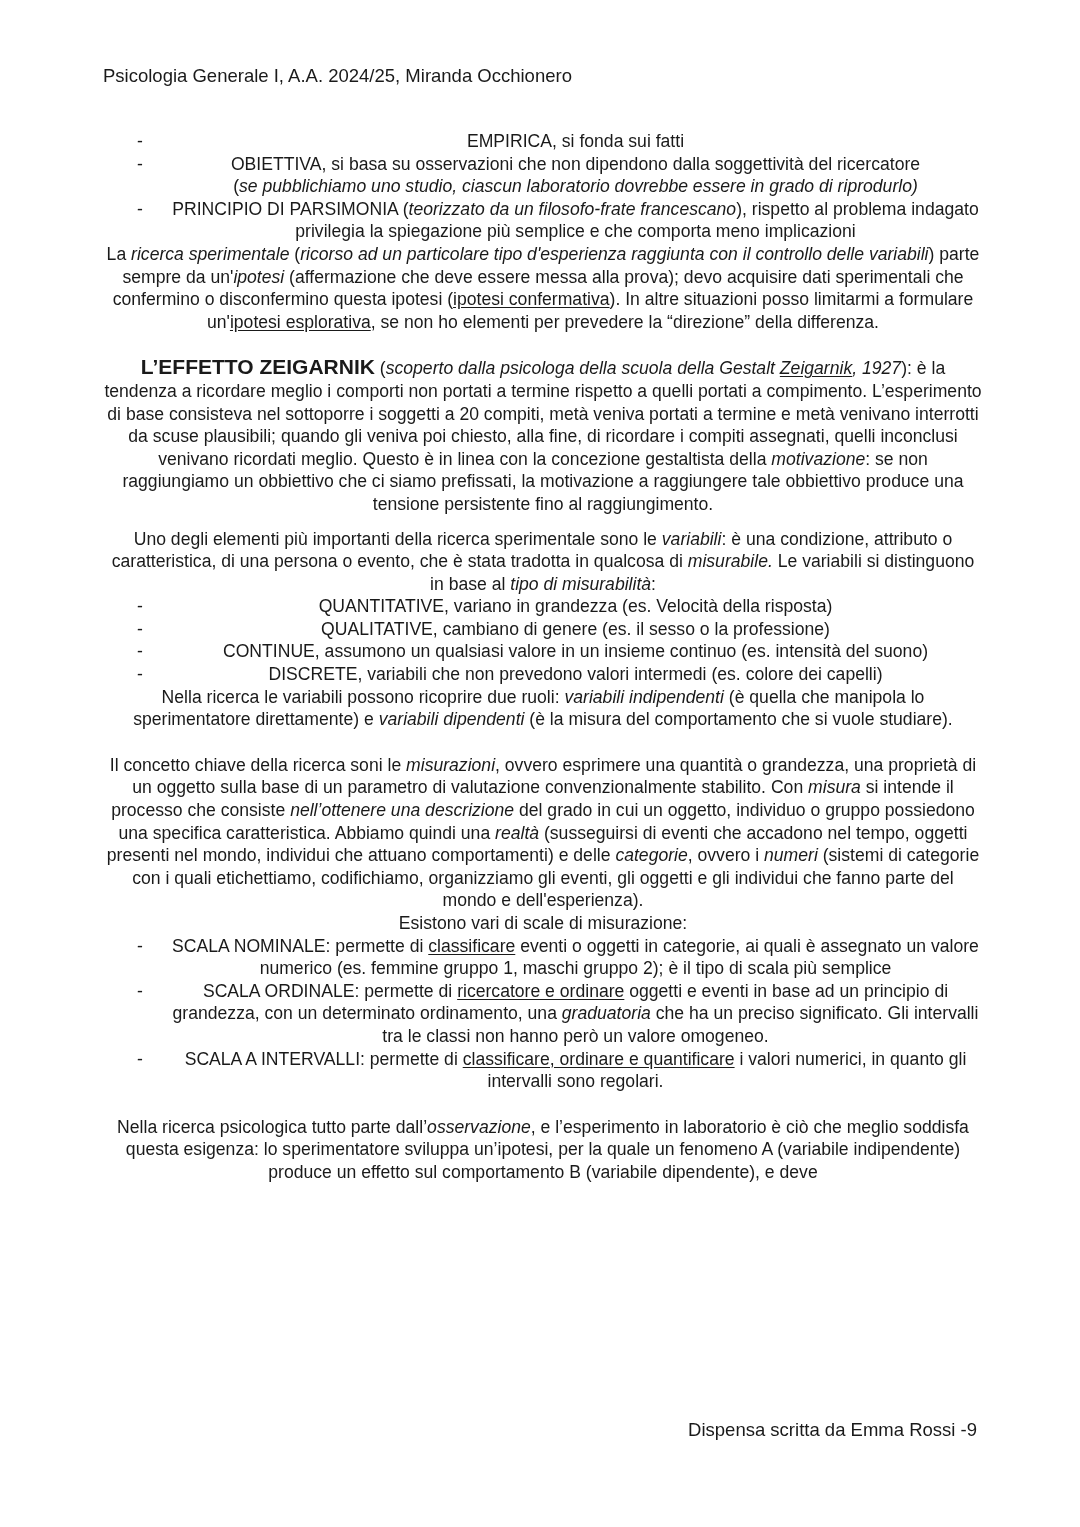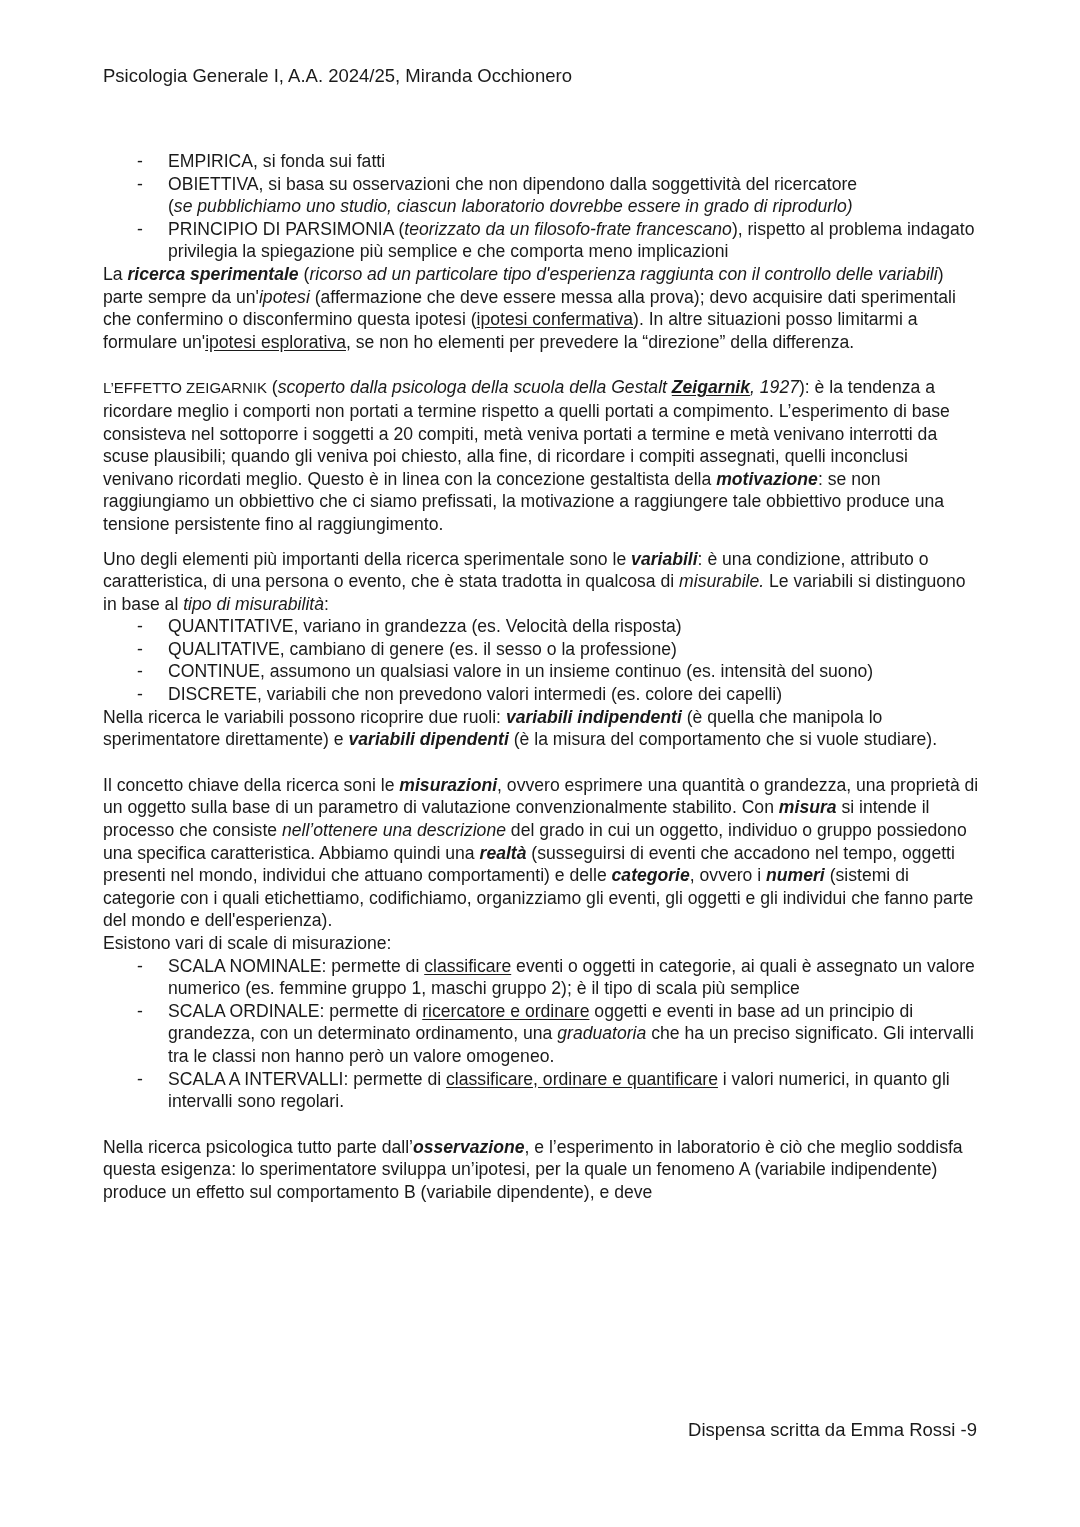--- a/index.html
+++ b/index.html
@@ -1,34 +1,34 @@
 <!DOCTYPE html>
 <html><head>
 <meta charset="utf-8">
 <style>
   html, body { margin: 0; padding: 0; background: #ffffff; }
   body {
     width: 1080px; height: 1527px; position: relative; overflow: hidden;
     font-family: "Liberation Sans", sans-serif; color: #1a1a1a;
     font-size: 17.6px; line-height: 22.6px;
   }
-  .page { position: absolute; left: 0; top: 0; width: 1080px; height: 1527px; }
+  .page { position: absolute; left: 0; top: 0; width: 1080px; height: 1527px; text-align: center; }
   .header { position: absolute; left: 103px; top: 64px; font-size: 18.5px; line-height: 24px; }
   .footer { position: absolute; right: 103px; top: 1418px; font-size: 18.5px; line-height: 24px; }
-  .content { position: absolute; left: 103px; top: 130px; width: 880px; margin-top: 20px; }
+  .content { position: absolute; left: 103px; top: 130px; width: 880px; }
   ul.dash { list-style: none; margin: 0; padding: 0; }
   ul.dash li { position: relative; padding-left: 65px; }
   ul.dash li::before { content: "-"; position: absolute; left: 34px; top: 0; }
   p { margin: 0; }
   .gap { height: 23px; }
   .gap-s { height: 12px; }
   i { font-style: italic; }
-  b { font-weight: bold; }
+  b { font-weight: normal; }
   u { text-decoration: underline; text-underline-offset: 2px; }
-  .h2 { font-weight: normal; font-size: 15px; }
+  .h2 { font-weight: bold; font-size: 21px; }
 </style>
 </head>
 <body>
 
 <div class="page">
 
   <div class="header">Psicologia Generale I, A.A. 2024/25, Miranda Occhionero</div>
 
   <div class="content">
 

